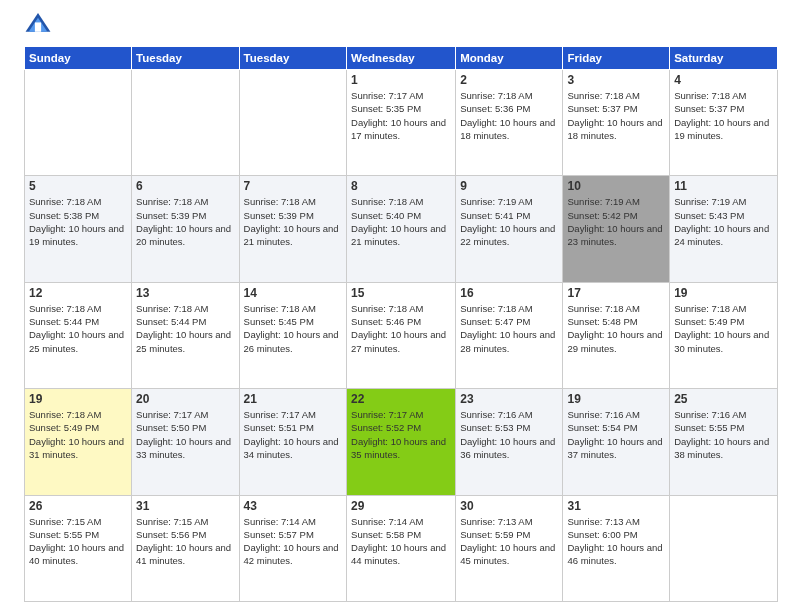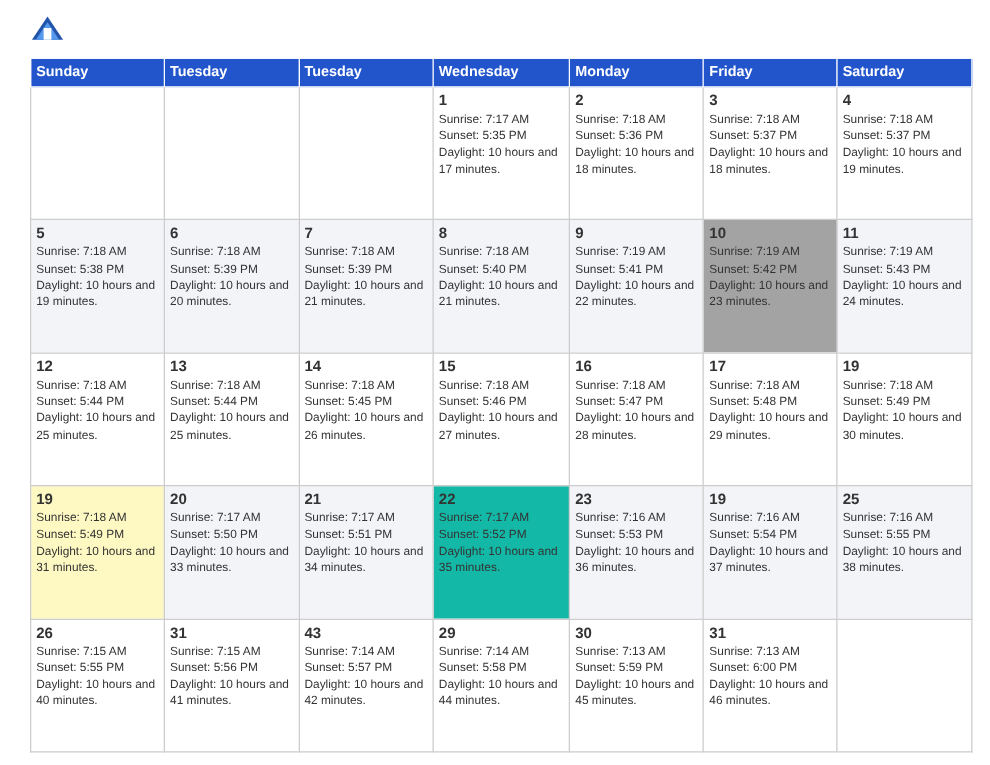--- a/index.html
+++ b/index.html
@@ -265,21 +265,21 @@
             <div class="day-info" style="white-space: pre-line;">Sunrise: 7:17 AM
 Sunset: 5:50 PM
 Daylight: 10 hours and 33 minutes.</div>
           </td>
           <td style="background: rgb(242, 244, 248);">
             <div class="day-num">21</div>
             <div class="day-info" style="white-space: pre-line;">Sunrise: 7:17 AM
 Sunset: 5:51 PM
 Daylight: 10 hours and 34 minutes.</div>
           </td>
-          <td style="background: #14b8a6;">
+          <td style="background: #84cc16;">
             <div class="day-num">22</div>
             <div class="day-info" style="white-space: pre-line;">Sunrise: 7:17 AM
 Sunset: 5:52 PM
 Daylight: 10 hours and 35 minutes.</div>
           </td>
           <td style="background: rgb(242, 244, 248);">
             <div class="day-num">23</div>
             <div class="day-info" style="white-space: pre-line;">Sunrise: 7:16 AM
 Sunset: 5:53 PM
 Daylight: 10 hours and 36 minutes.</div>

